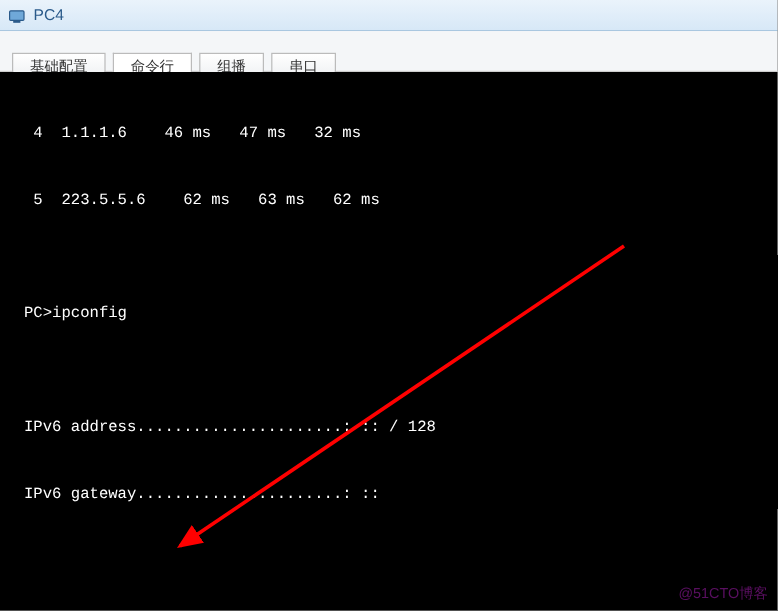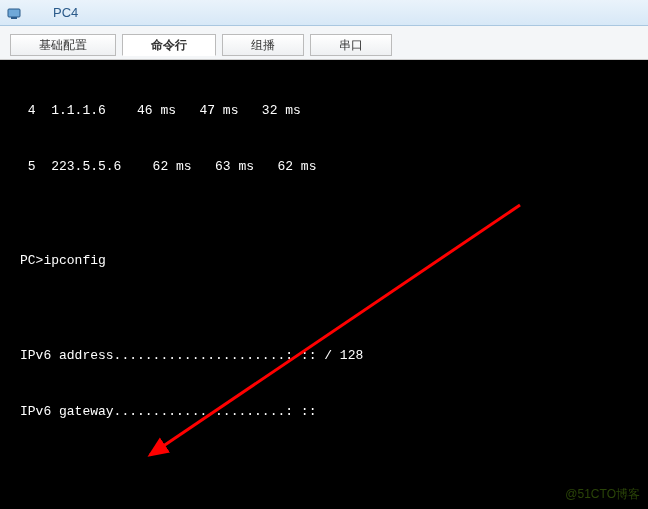--- a/index.html
+++ b/index.html
@@ -23,47 +23,46 @@
     .titlebar .app-icon {
       width: 16px; height: 16px;
       margin-right: 6px;
       display: inline-flex;
       align-items: center;
       justify-content: center;
     }
     .titlebar .title-text {
       color: #2a5a8a;
       font-size: 13px;
-      margin-left: 25px;
     }
     .tabbar {
       background: #f4f6f8;
       border-bottom: 1px solid #ccc;
       padding: 6px 10px 0 10px;
       display: flex;
       gap: 6px;
       height: 34px;
     }
     .tab {
       border: 1px solid #bbb;
       background: linear-gradient(to bottom, #ffffff, #eef0f2);
-      padding: 3px 28px;
+      padding: 3px 14px;
       font-size: 12px;
       color: #333;
       cursor: pointer;
       height: 22px;
       display: flex;
       align-items: center;
       position: relative;
-      top: 2px;
+      top: 12px;
     }
     .tab.active {
       background: #fff;
       border-bottom: 1px solid #fff;
-      font-weight: bold;
+      font-weight: normal;
     }
     .terminal {
       background: #000;
       color: #fff;
       font-family: Consolas, "Courier New", monospace;
       font-size: 13px;
       line-height: 1.45;
       padding: 4px 20px;
       height: 449px;
       white-space: pre;
@@ -74,21 +73,21 @@
     .arrow-svg {
       position: absolute;
       top: 0; left: 0;
       width: 648px; height: 509px;
       pointer-events: none;
     }
     .watermark {
       position: absolute;
       right: 8px;
       bottom: 6px;
-      color: #4d7c0f;
+      color: #a21caf;
       font-size: 12px;
       opacity: 0.55;
       font-family: "Microsoft YaHei", Arial, sans-serif;
     }
   </style>
 </head>
 <body>
 
 <div class="titlebar">
   <span class="app-icon">

